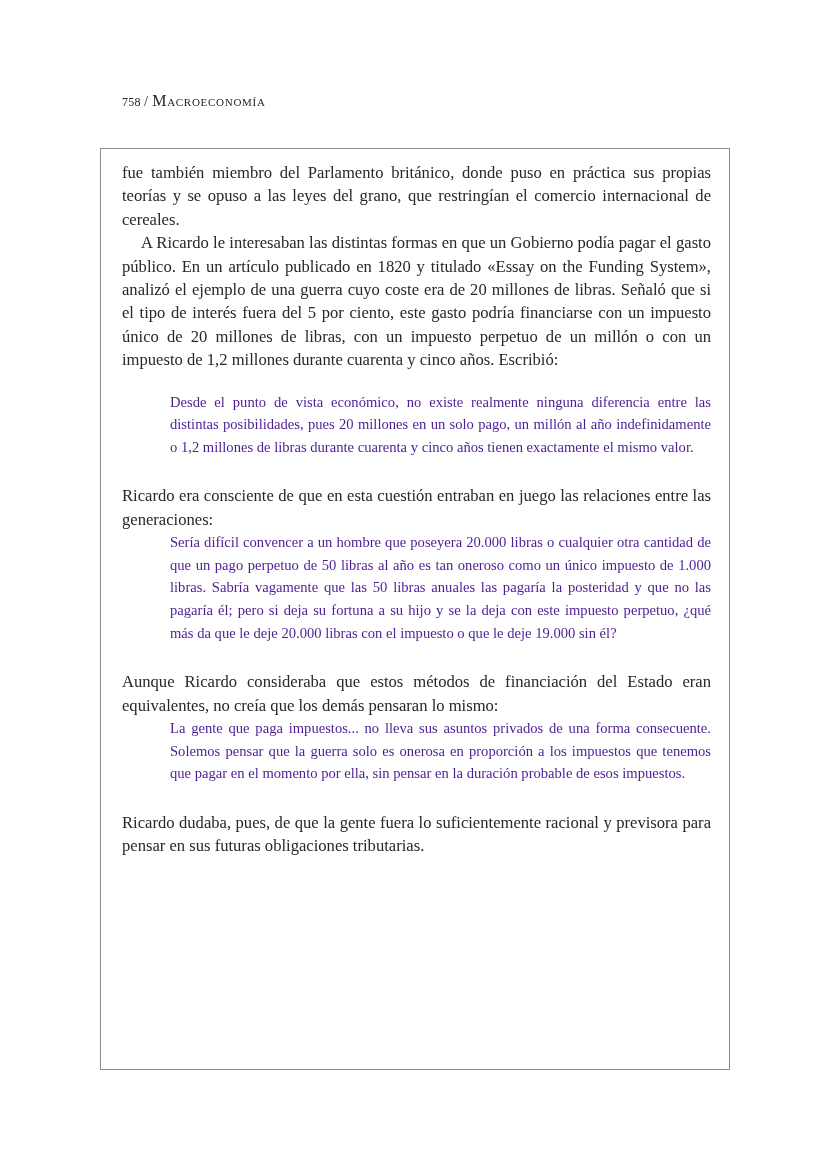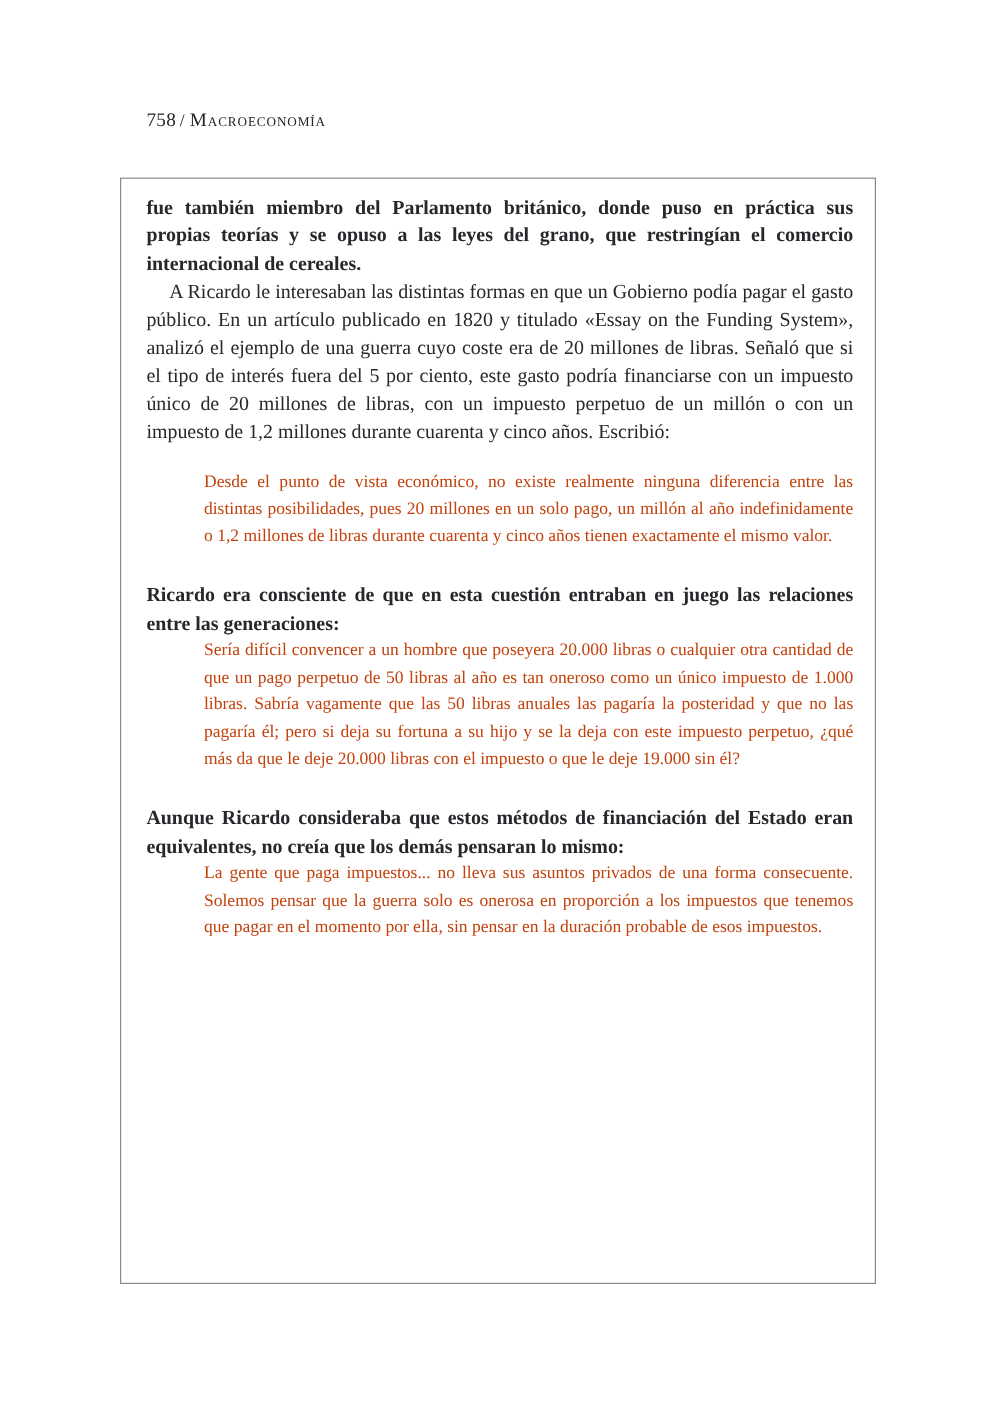--- a/index.html
+++ b/index.html
@@ -21,21 +21,21 @@
   .running-head {
     position: absolute;
     left: 122px;
     top: 92px;
     font-size: 14.5px;
     letter-spacing: 0.02em;
     color: #25252a;
     white-space: nowrap;
   }
   .running-head .folio {
-    font-size: 16px;
+    font-size: 12px;
   }
   .running-head .sep {
     margin: 0 4px 0 3px;
   }
   .running-head .booktitle {
     font-variant: small-caps;
     font-size: 16px;
     letter-spacing: 0.045em;
     margin-top: 44px;
   }
@@ -67,39 +67,38 @@
     line-height: 23.4px;
     color: #27272c;
     hyphens: none;
   }
 
   p.body-para {
     text-indent: 19px;
   }
   p.body-para.no-indent {
     text-indent: 0;
-    font-weight: bold;
   }
 
   
   p.after-quote {
     margin-top: 26px;
   }
 
   
   blockquote {
     margin: 0;
     padding: 0;
     margin-left: 48px;
     width: 541px;
     text-align: justify;
     text-justify: inter-word;
     font-size: 14.6px;
     line-height: 22.6px;
-    color: #c2410c;
+    color: #4c1d95;
   }
   blockquote.q-first { margin-top: 19px; }
   blockquote.q-mid   { }
 </style>
 </head>
 <body>
 
 <div class="running-head">
   <span class="folio">758</span><span class="sep">/</span><span class="booktitle">Macroeconomía</span>
 </div>
@@ -114,16 +113,17 @@
     <blockquote class="q-first">Desde el punto de vista económico, no existe realmente ninguna diferencia entre las distintas posibilidades, pues 20  millones en un solo pago, un millón al año indefinidamente o 1,2 millones de libras durante cuarenta y cinco años tienen exactamente el mismo valor.</blockquote>
 
     <p class="body-para no-indent after-quote">Ricardo era consciente de que en esta cuestión entraban en juego las relaciones entre las generaciones:</p>
 
     <blockquote class="q-mid">Sería difícil convencer a un hombre que poseyera 20.000 libras o cualquier otra cantidad de que un pago perpetuo de 50 libras al año es tan oneroso como un único impuesto de 1.000 libras. Sabría vagamente que las 50 libras anuales las pagaría la posteridad y que no las pagaría él; pero si deja su fortuna a su hijo y se la deja con este impuesto perpetuo, ¿qué más da que le deje 20.000 libras con el impuesto o que le deje 19.000 sin él?</blockquote>
 
     <p class="body-para no-indent after-quote">Aunque Ricardo consideraba que estos métodos de financiación del Estado eran equivalentes, no creía que los demás pensaran lo mismo:</p>
 
     <blockquote class="q-mid">La gente que paga impuestos... no lleva sus asuntos privados de una forma consecuente. Solemos pensar que la guerra solo es onerosa en proporción a los impuestos que tenemos que pagar en el momento por ella, sin pensar en la duración probable de esos impuestos.</blockquote>
 
+    <p class="body-para no-indent after-quote">Ricardo dudaba, pues, de que la gente fuera lo suficientemente racional y previsora para pensar en sus futuras obligaciones tributarias.</p>
 
 
   </div>
 </div>
 
 </body></html>

